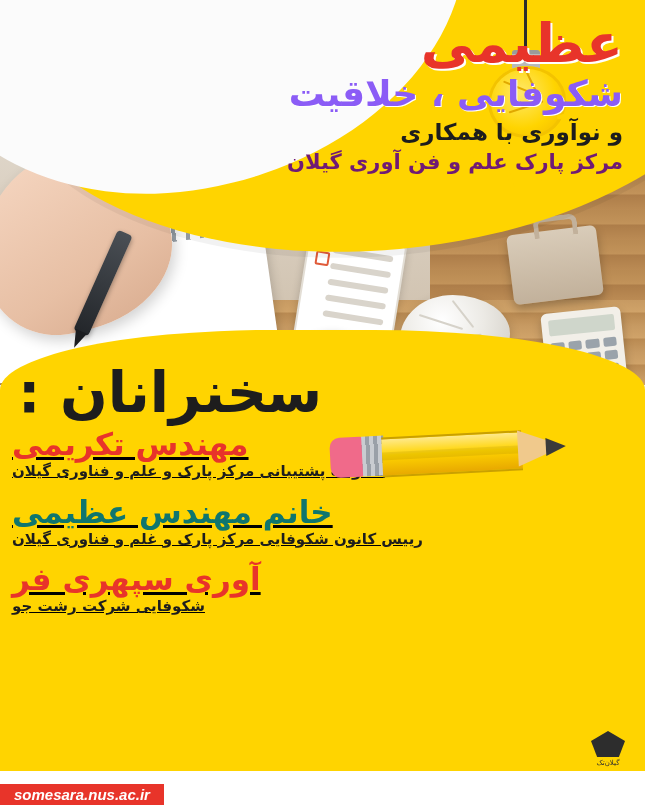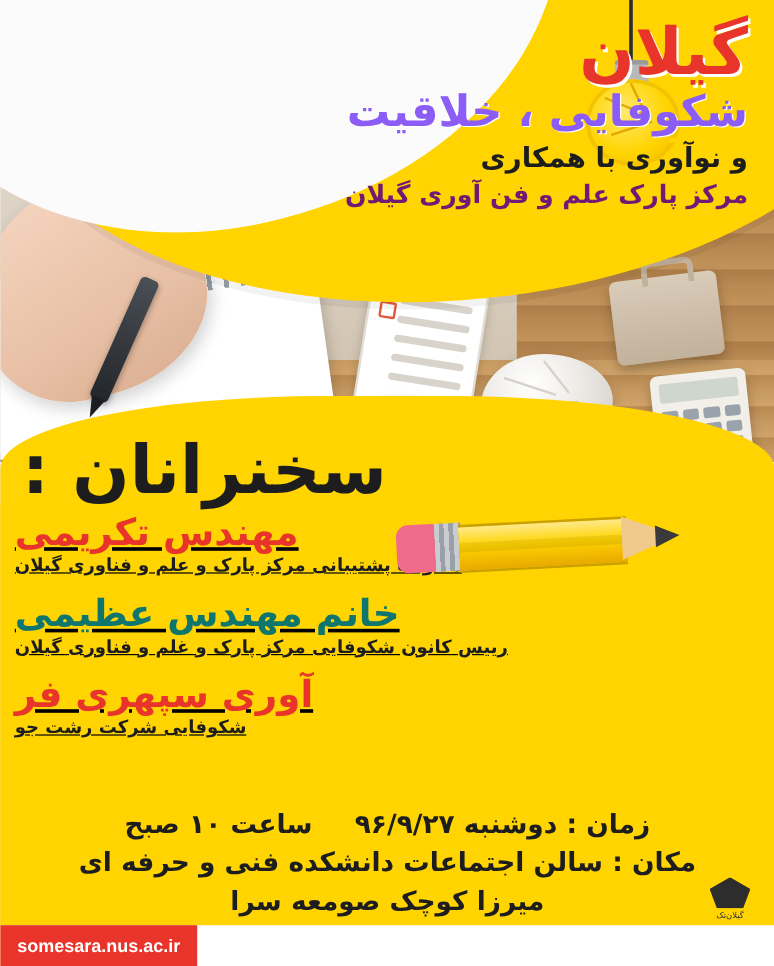--- a/index.html
+++ b/index.html
@@ -230,24 +230,25 @@
   .info .line{
     font-size:22px;font-weight:bold;color:#1d1d1d;line-height:1.45;
   }
   .info .line .gap{display:inline-block;width:20px;}
 
   
   .bottom-bar{
     position:absolute;left:0;bottom:0;width:645px;height:34px;background:#ffffff;
   }
   .url-badge{
-    position:absolute;left:0;bottom:0;height:34px;
+    position:absolute;left:0;bottom:0;height:21px;
     background:#e8342a;color:#ffffff;font-size:15px;font-weight:bold;
     display:flex;align-items:center;padding:0 14px;direction:ltr;
     font-family:"Liberation Sans",sans-serif;
+    font-style:italic;
   }
   .logo-box{
     position:absolute;right:14px;bottom:34px;width:46px;height:40px;
     text-align:center;direction:rtl;
   }
   .logo-mark{
     width:34px;height:26px;margin:0 auto;
     background:#2d2d2d;
     clip-path:polygon(50% 0%,100% 38%,82% 100%,18% 100%,0% 38%);
   }
@@ -317,21 +318,21 @@
     <i style="left:30px;top:14px;width:26px;transform:rotate(64deg);"></i>
   </div>
   <div class="ray" style="left:470px;top:150px;width:34px;transform:rotate(40deg);"></div>
   <div class="ray" style="left:505px;top:158px;width:30px;transform:rotate(75deg);"></div>
   <div class="ray" style="left:545px;top:156px;width:30px;transform:rotate(105deg);"></div>
   <div class="ray" style="left:575px;top:140px;width:34px;transform:rotate(135deg);"></div>
   <div class="ray" style="left:586px;top:108px;width:30px;transform:rotate(165deg);"></div>
   <div class="ray" style="left:458px;top:112px;width:30px;transform:rotate(8deg);"></div>
 
   <div class="headline">
-    <div class="h1">گیلان</div>
+    <div class="h1">عظیمی</div>
     <div class="h2">شکوفایی ، خلاقیت</div>
     <div class="h3">و نوآوری با همکاری</div>
     <div class="h4">مرکز پارک علم و فن آوری گیلان</div>
   </div>
 
   <div class="body-yellow"></div>
   <div class="body-flat"></div>
 
   <div class="pencil">
     <div class="eraser"></div>
@@ -353,34 +354,20 @@
       <div class="sp-name dark">خانم مهندس عظیمی</div>
       <div class="sp-role">رییس کانون شکوفایی مرکز پارک و غلم و فناوری گیلان</div>
     </div>
 
     <div class="sp-block">
       <div class="sp-name">آوری سپهری فر</div>
       <div class="sp-role">شکوفایی شرکت رشت جو</div>
     </div>
   </div>
 
-  <div class="info">
-    <div class="line">
-      <span>زمان :</span>
-      <span>دوشنبه</span>
-      <span>۹۶/۹/۲۷</span>
-      <span class="gap"></span>
-      <span>ساعت ۱۰ صبح</span>
-    </div>
-    <div class="line">
-      <span>مکان :</span>
-      <span>سالن اجتماعات دانشکده فنی و حرفه ای</span>
-    </div>
-    <div class="line">میرزا کوچک صومعه سرا</div>
-  </div>
 
   <div class="logo-box">
     <div class="logo-mark"></div>
     <div class="logo-cap">گیلان‌تک</div>
   </div>
 
   <div class="bottom-bar"></div>
   <div class="url-badge">somesara.nus.ac.ir</div>
 
 </div>

